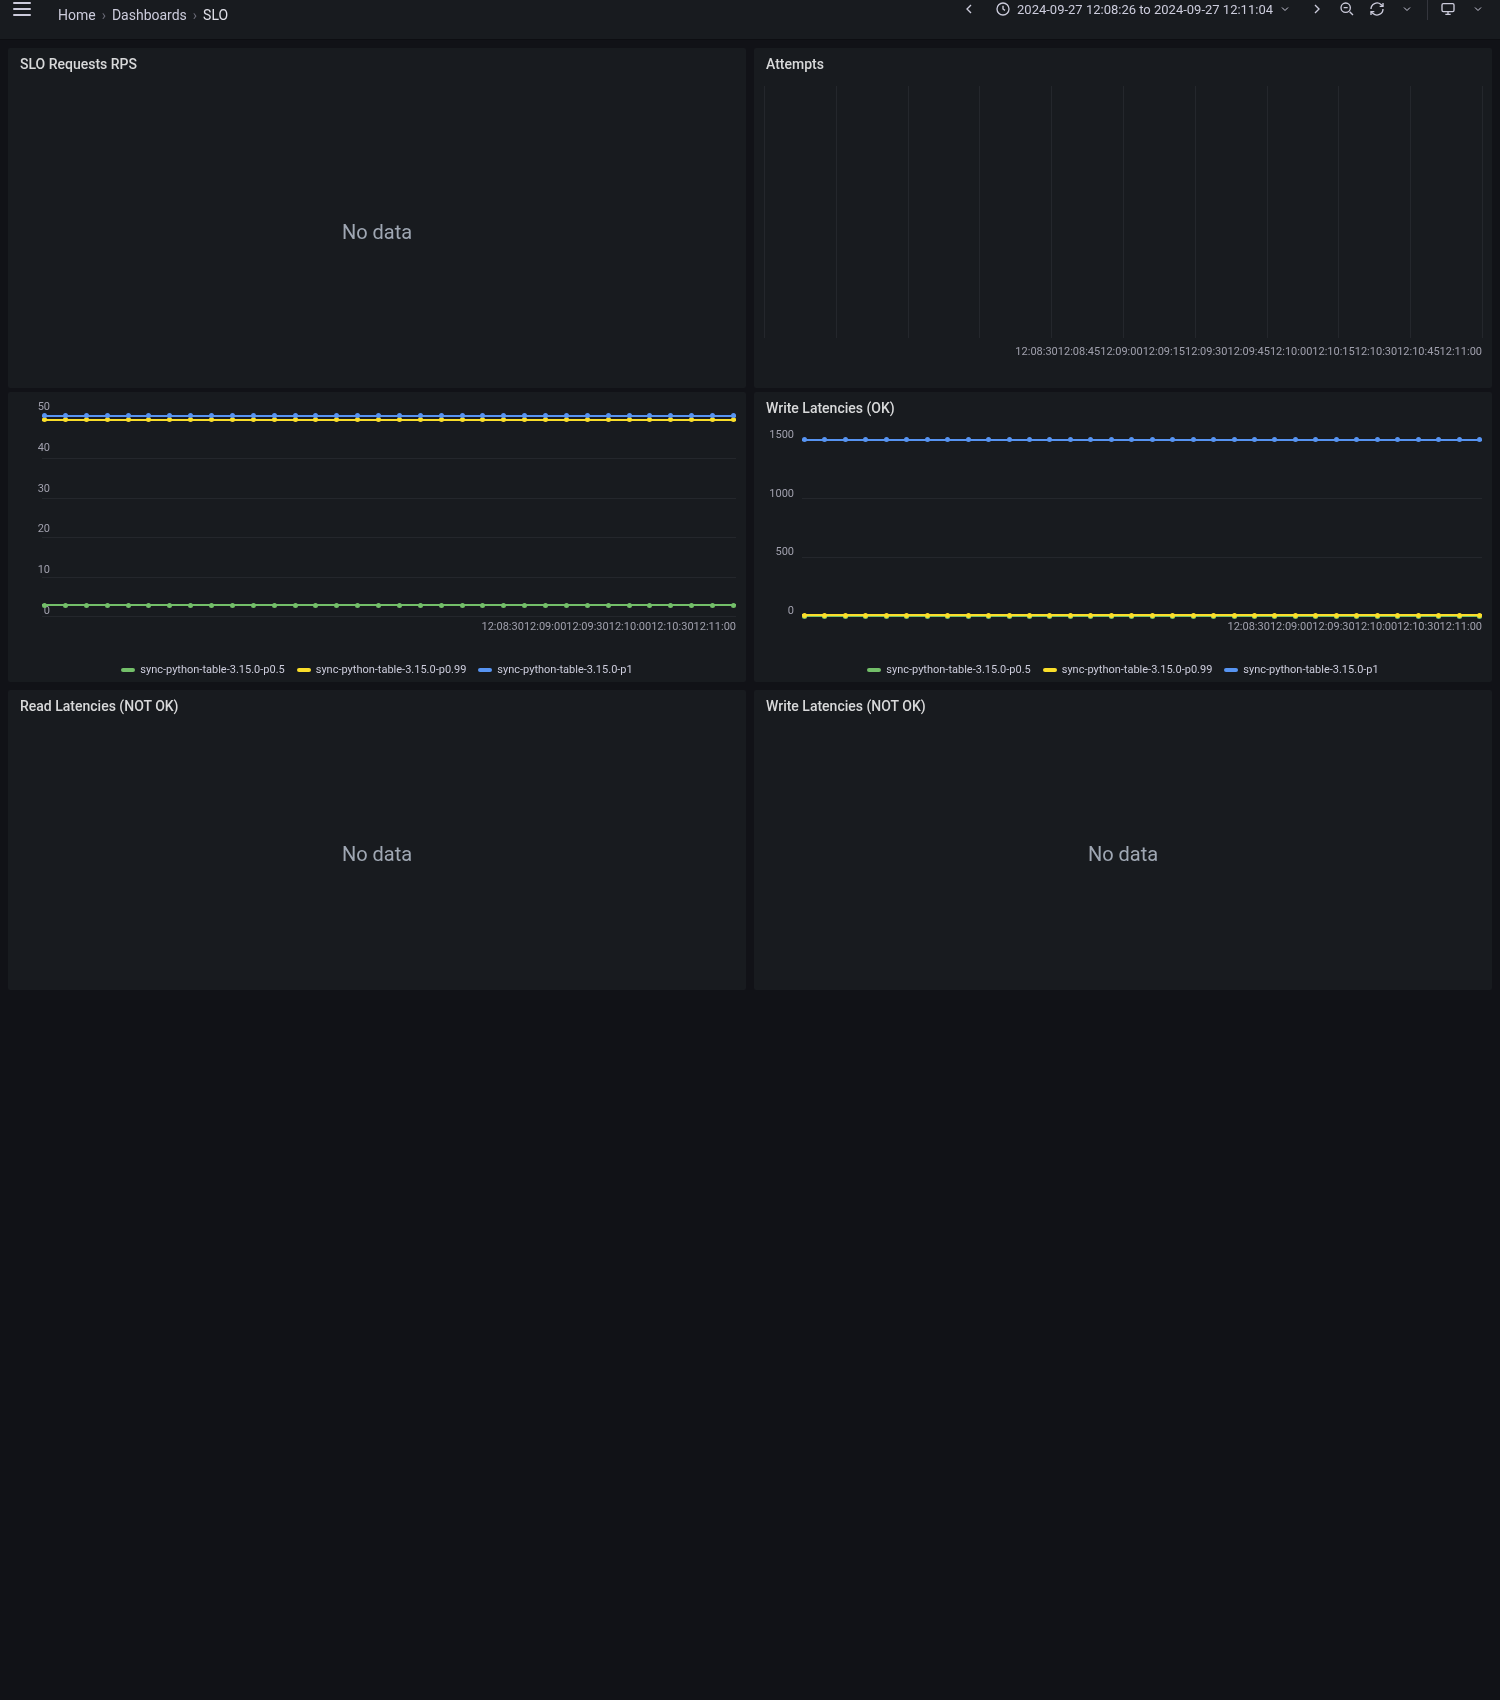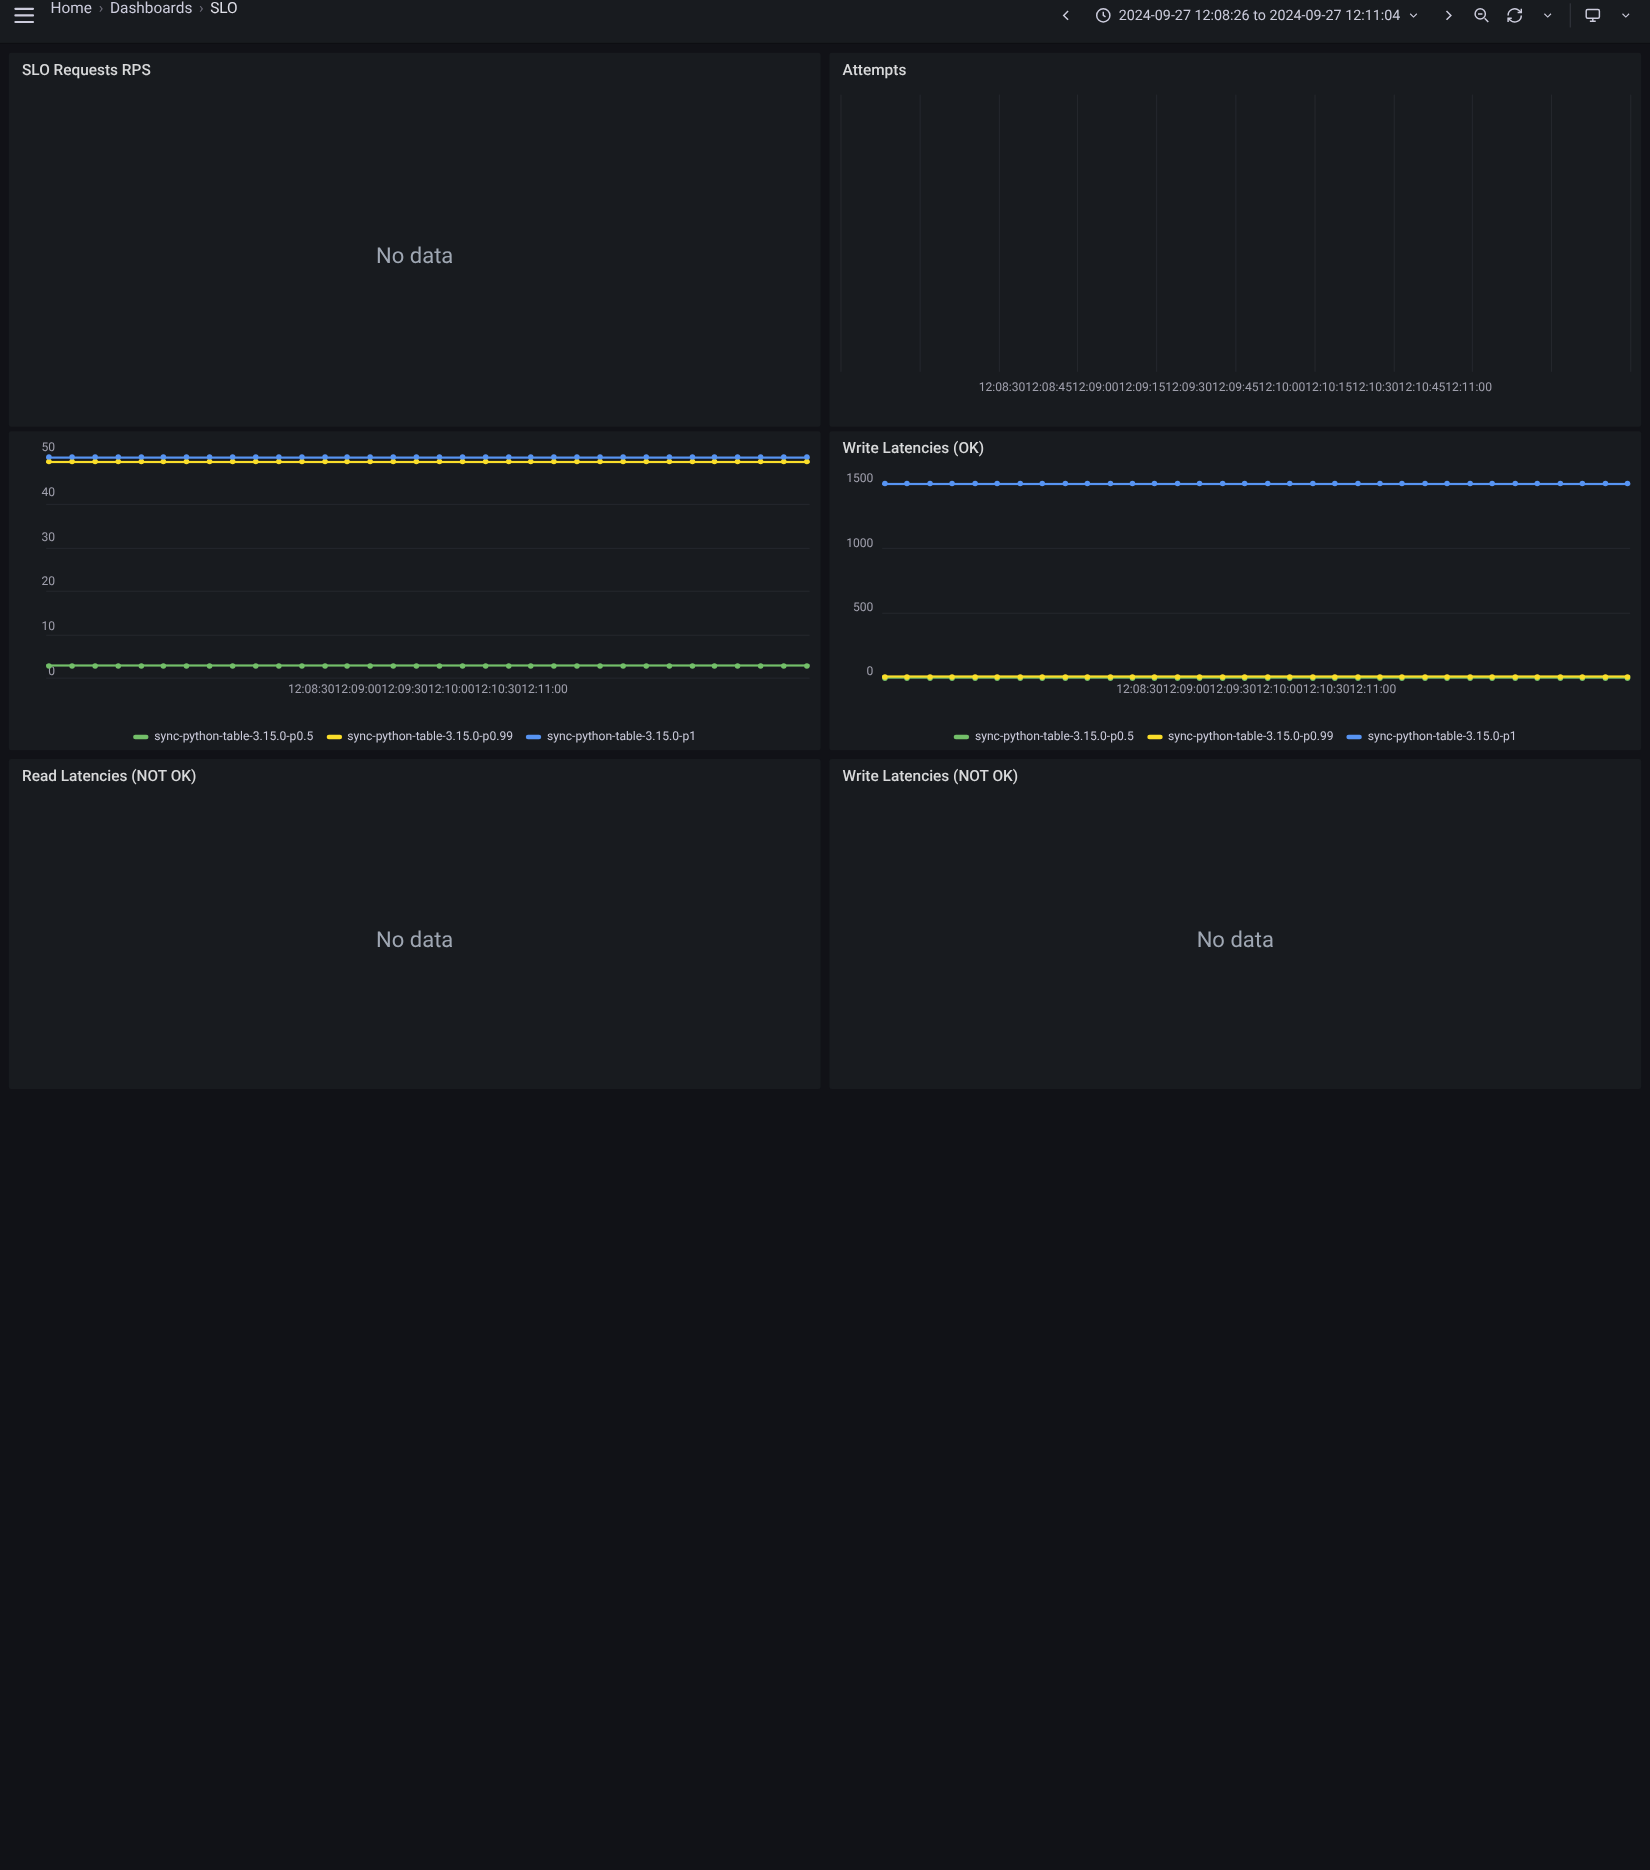--- a/index.html
+++ b/index.html
@@ -24,23 +24,24 @@
     font-size: 13px;
     width: 1500px;
     height: 1700px;
     overflow: hidden;
   }
   
   .header {
     height: 40px;
     background: var(--header-bg);
     display: flex;
-    align-items: flex-start;
-    padding: 0 8px;
+    align-items: flex-end;
+    padding: 16px 8px;
     border-bottom: 1px solid #0d0e12;
+    gap: 12px;
   }
   .menu-icon {
     width: 28px; height: 28px;
     display: flex; flex-direction: column; justify-content: center; align-items: center;
     gap: 4px; cursor: pointer; margin-right: 10px;
   }
   .menu-icon span { display:block; width:18px; height:2px; background:#ccccdc; border-radius:1px;}
   .crumbs { display:flex; align-items:center; gap:6px; font-size:14px;}
   .crumbs a { color:#ccccdc; text-decoration:none; cursor:pointer;}
   .crumbs .sep { color:#6b6b78; }
@@ -79,21 +80,21 @@
   
   .chart { position:absolute; inset:0; }
   .legend {
     display:flex; gap:12px; flex-wrap:wrap;
     padding:4px 10px 6px;
     font-size:11px;
     justify-content:center;
   }
   .legend-item { display:flex; align-items:center; gap:5px; color:#ccccdc;}
   .swatch { width:14px; height:4px; border-radius:2px;}
-  .x-ticks { position:absolute; left:0; right:0; display:flex; justify-content:center; font-size:11px; color:#a0a0ad;}
+  .x-ticks { position:absolute; left:0; right:0; display:flex; justify-content:flex-end; font-size:11px; color:#a0a0ad;}
   .y-ticks { position:absolute; top:0; bottom:0; display:flex; flex-direction:column; justify-content:space-between; font-size:11px; color:#a0a0ad; align-items:flex-end;}
   .plot-area { position:absolute; }
   .gridline { position:absolute; background:rgba(204,204,220,0.07);}
   .series-line { position:absolute; left:0; right:0; height:2px; }
   .series-points { position:absolute; left:0; right:0; display:flex; justify-content:space-between; pointer-events:none;}
   .pt { width:5px; height:5px; border-radius:50%; }
   
   .h-row1 { height: 340px; }
   .h-row2 { height: 290px; }
   .h-row3 { height: 300px; }

